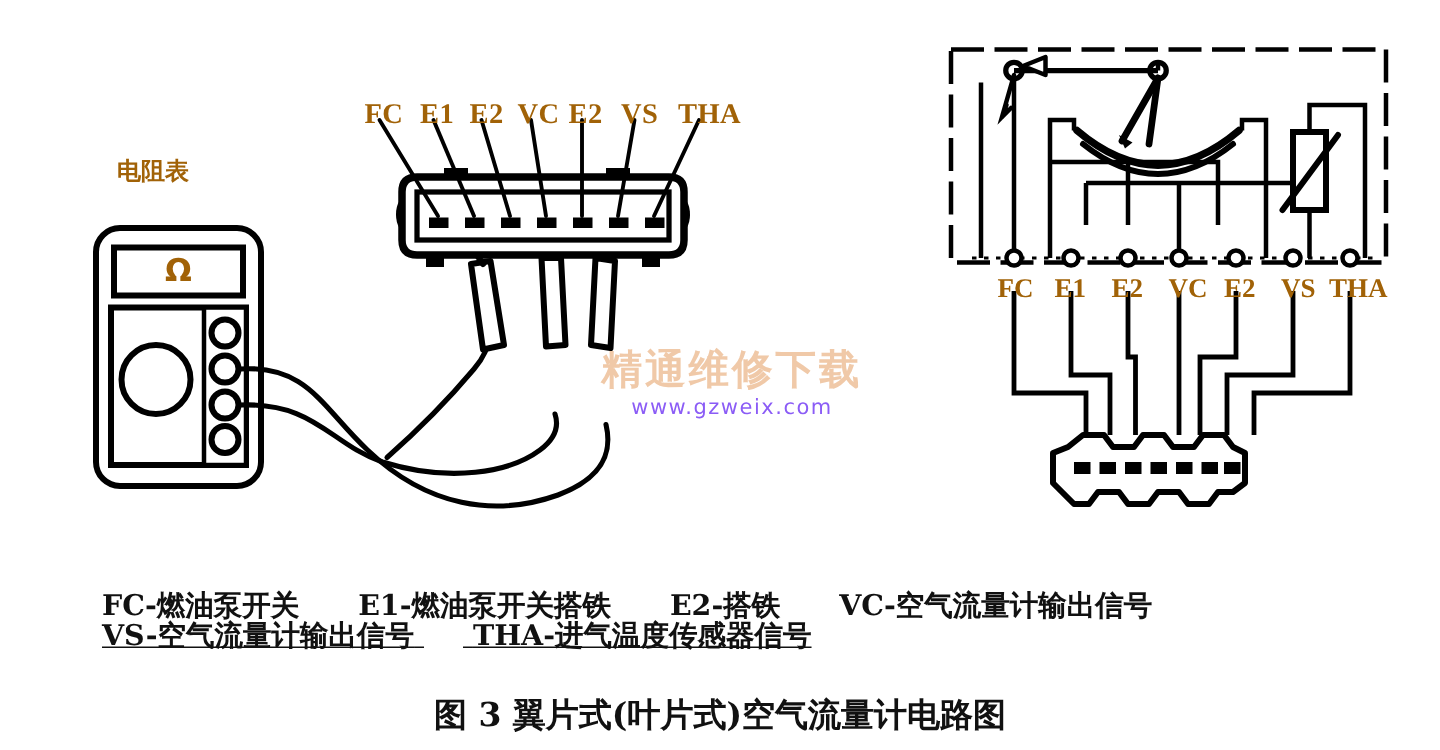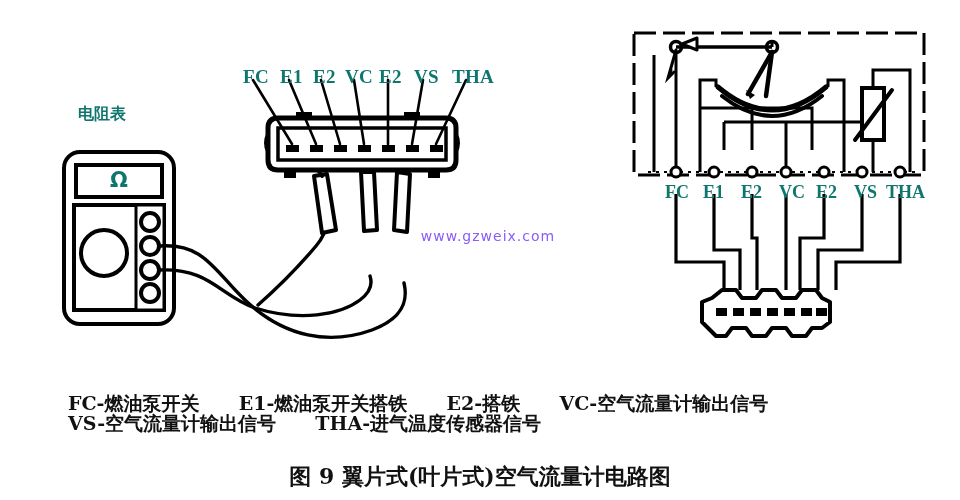--- a/index.html
+++ b/index.html
@@ -18,21 +18,21 @@
   .fig-svg {
     position: absolute;
     left: 0;
     top: 0;
     width: 960px;
     height: 500px;
   }
   .lbl {
     position: absolute;
     white-space: nowrap;
-    color: #0f766e;
+    color: #a16207;
     font-family: "Liberation Serif", "DejaVu Serif", serif;
   }
   
   .conn-label {
     font-size: 19px;
     font-weight: 700;
     letter-spacing: 0.3px;
   }
   
   .sch-label {
@@ -271,34 +271,35 @@
 
   <div class="lbl sch-label" style="left:665px; top:182px;">FC</div>
   <div class="lbl sch-label" style="left:703px; top:182px;">E1</div>
   <div class="lbl sch-label" style="left:741px; top:182px;">E2</div>
   <div class="lbl sch-label" style="left:779px; top:182px;">VC</div>
   <div class="lbl sch-label" style="left:816px; top:182px;">E2</div>
   <div class="lbl sch-label" style="left:854px; top:182px;">VS</div>
   <div class="lbl sch-label" style="left:886px; top:182px;">THA</div>
 
   <div class="watermark" style="left:388px; top:228px; width:200px;">
+    <div class="wm-main">精通维修下载</div>
     <div class="wm-sub">www.gzweix.com</div>
   </div>
 
   <div class="legend-line" style="left:68px; top:374px;margin-top:17px;">
     <span>FC-燃油泵开关</span>
     <span class="gap"></span>
     <span>E1-燃油泵开关搭铁</span>
     <span class="gap"></span>
     <span>E2-搭铁</span>
     <span class="gap"></span>
     <span>VC-空气流量计输出信号</span>
   </div>
 
-  <div class="legend-line" style="left:68px; top:411px;">
+  <div class="legend-line" style="left:68px; top:411px;text-decoration:underline;">
     <span>VS-空气流量计输出信号</span>
     <span class="gap"></span>
     <span>THA-进气温度传感器信号</span>
   </div>
 
-  <div class="caption" style="left:0; top:462px;">图 9  翼片式(叶片式)空气流量计电路图</div>
+  <div class="caption" style="left:0; top:462px;">图 3  翼片式(叶片式)空气流量计电路图</div>
 
 </div>
 
 </body></html>

